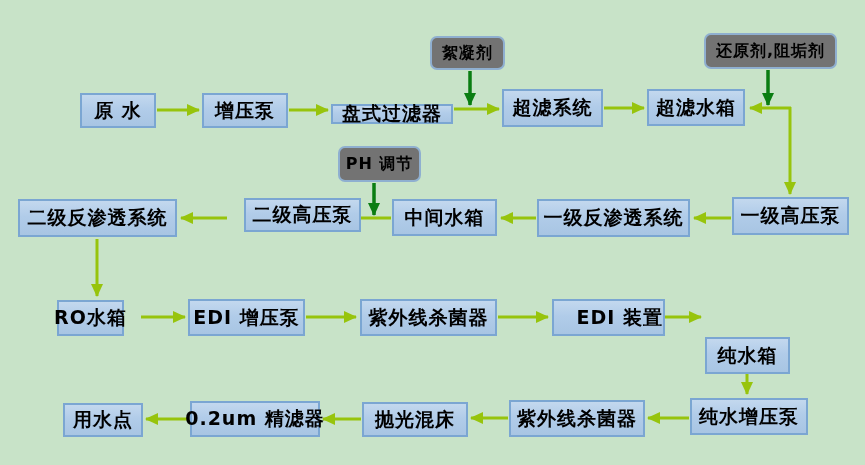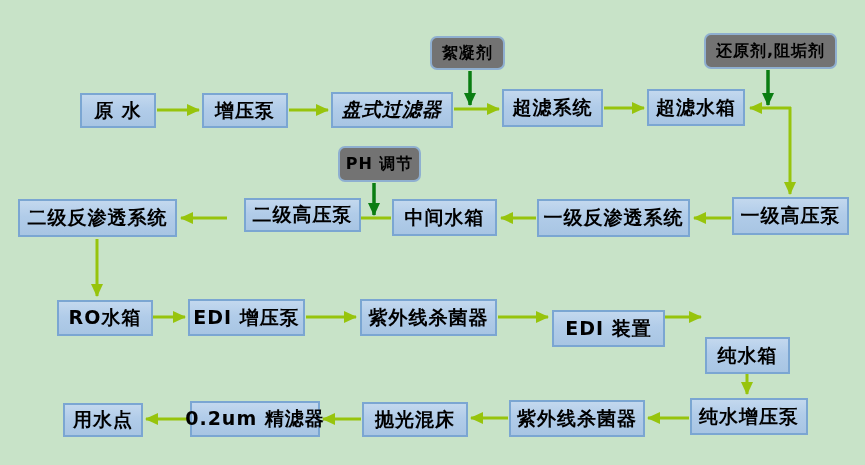--- a/index.html
+++ b/index.html
@@ -77,21 +77,21 @@
         <polyline points="768,70 768,105" fill="none" stroke="#0a7d12" stroke-width="3.5" marker-end="url(#arrow-dosing)"></polyline>
         <polyline points="374,183 374,215" fill="none" stroke="#0a7d12" stroke-width="3.5" marker-end="url(#arrow-dosing)"></polyline>
       </g>
   </svg>
 <div class="node process" style="left: 80px; top: 93px; width: 76px; height: 35px;">
       <span class="lbl">原 水</span>
     </div>
     <div class="node process" style="left: 202px; top: 93px; width: 86px; height: 35px;">
       <span class="lbl">增压泵</span>
     </div>
-    <div class="node process" style="left: 331px; top: 92px; width: 122px; height: 36px; font-style: italic;">
+    <div class="node process" style="left: 331px; top: 104px; width: 122px; height: 20px;">
       <span class="lbl">盘式过滤器</span>
     </div>
     <div class="node process" style="left: 502px; top: 89px; width: 101px; height: 38px;">
       <span class="lbl">超滤系统</span>
     </div>
     <div class="node process" style="left: 647px; top: 89px; width: 98px; height: 37px;">
       <span class="lbl">超滤水箱</span>
     </div>
     <div class="node chemical" style="left: 430px; top: 36px; width: 75px; height: 34px;">
       <span class="lbl">絮凝剂</span>
@@ -110,30 +110,30 @@
     </div>
     <div class="node process" style="left: 392px; top: 199px; width: 105px; height: 37px;">
       <span class="lbl">中间水箱</span>
     </div>
     <div class="node process" style="left: 212px; top: 198px; width: 117px; height: 34px; margin-left: 32px;">
       <span class="lbl">二级高压泵</span>
     </div>
     <div class="node process" style="left: 18px; top: 199px; width: 159px; height: 38px; text-align: center;">
       <span class="lbl">二级反渗透系统</span>
     </div>
-    <div class="node process" style="left: 57px; top: 300px; width: 96px; height: 36px;">
+    <div class="node process" style="left: 57px; top: 300px; width: 67px; height: 36px;">
       <span class="lbl">RO水箱</span>
     </div>
     <div class="node process" style="left: 188px; top: 299px; width: 117px; height: 37px;">
       <span class="lbl">EDI 增压泵</span>
     </div>
     <div class="node process" style="left: 360px; top: 299px; width: 137px; height: 37px;">
       <span class="lbl">紫外线杀菌器</span>
     </div>
-    <div class="node process" style="left: 552px; top: 310px; width: 113px; height: 37px;">
+    <div class="node process" style="left: 552px; top: 299px; width: 113px; height: 37px; justify-content: flex-end;">
       <span class="lbl">EDI 装置</span>
     </div>
     <div class="node process" style="left: 705px; top: 299px; width: 85px; height: 37px; margin-top: 38px;">
       <span class="lbl">纯水箱</span>
     </div>
     <div class="node process" style="left: 690px; top: 398px; width: 118px; height: 37px;">
       <span class="lbl">纯水增压泵</span>
     </div>
     <div class="node process" style="left: 509px; top: 400px; width: 136px; height: 37px;">
       <span class="lbl">紫外线杀菌器</span>

